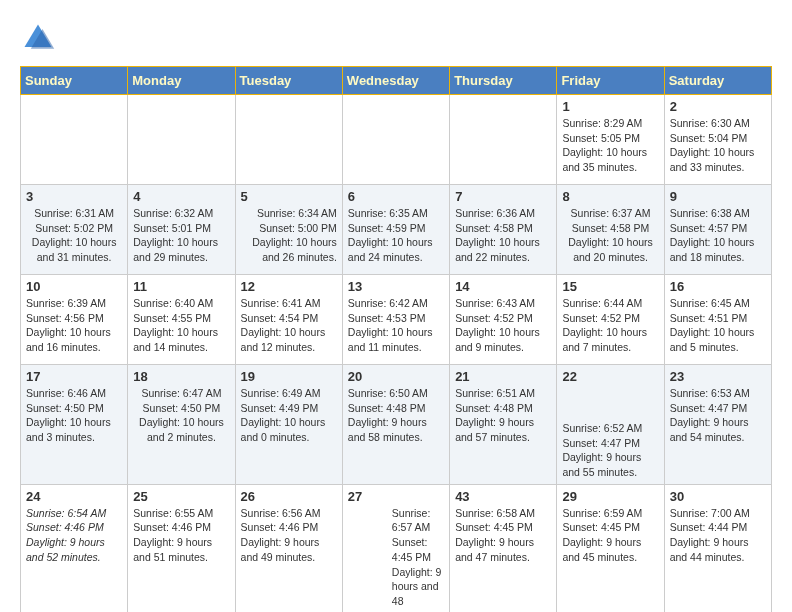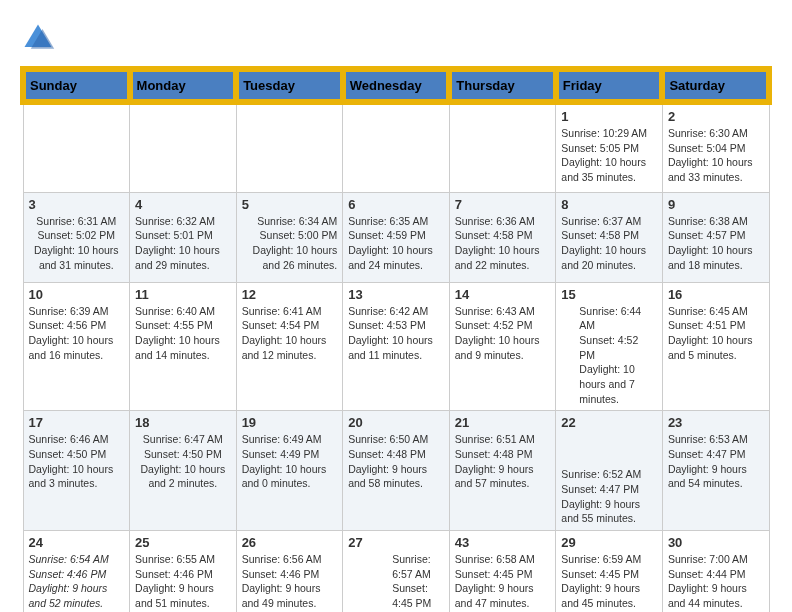--- a/index.html
+++ b/index.html
@@ -52,26 +52,26 @@
       font-size: 16px;
       color: #555;
     }
     .calendar {
       width: 100%;
       border-collapse: collapse;
       font-size: 11px;
     }
     .calendar thead tr th {
       background: #4a7fc1;
-      color: #000000;
+      color: #fef9c3;
       padding: 6px 4px;
       text-align: left;
       font-size: 13px;
       font-weight: bold;
-      border: 6px solid #eab308;
+      border: 1px solid #eab308;
     }
     .calendar tbody tr td {
       border: 1px solid #ccc;
       padding: 4px 5px;
       vertical-align: top;
       width: calc(100% / 7);
       min-height: 80px;
       height: 90px;
     }
     .calendar tbody tr:nth-child(odd) td {
@@ -130,21 +130,21 @@
   </thead>
   <tbody>
   <tr>
         <td class="empty-cell"></td>
         <td class="empty-cell"></td>
         <td class="empty-cell"></td>
         <td class="empty-cell"></td>
         <td class="empty-cell"></td>
         <td>
           <span class="day-number">1</span>
-          <div class="day-info" style="white-space: pre-line;">Sunrise: 10:29 AM
+          <div class="day-info" style="white-space: pre-line;">Sunrise: 8:29 AM
 Sunset: 5:05 PM
 Daylight: 10 hours and 35 minutes.</div>
         </td>
         <td>
           <span class="day-number">2</span>
           <div class="day-info" style="white-space: pre-line;">Sunrise: 6:30 AM
 Sunset: 5:04 PM
 Daylight: 10 hours and 33 minutes.</div>
         </td>
       </tr>
@@ -174,21 +174,21 @@
 Daylight: 10 hours and 24 minutes.</div>
         </td>
         <td>
           <span class="day-number">7</span>
           <div class="day-info" style="white-space: pre-line;">Sunrise: 6:36 AM
 Sunset: 4:58 PM
 Daylight: 10 hours and 22 minutes.</div>
         </td>
         <td>
           <span class="day-number">8</span>
-          <div class="day-info" style="white-space: pre-line;">Sunrise: 6:37 AM
+          <div class="day-info" style="white-space: pre-line; text-align: center;">Sunrise: 6:37 AM
 Sunset: 4:58 PM
 Daylight: 10 hours and 20 minutes.</div>
         </td>
         <td>
           <span class="day-number">9</span>
           <div class="day-info" style="white-space: pre-line;">Sunrise: 6:38 AM
 Sunset: 4:57 PM
 Daylight: 10 hours and 18 minutes.</div>
         </td>
       </tr>
@@ -218,21 +218,21 @@
 Daylight: 10 hours and 11 minutes.</div>
         </td>
         <td>
           <span class="day-number">14</span>
           <div class="day-info" style="white-space: pre-line;">Sunrise: 6:43 AM
 Sunset: 4:52 PM
 Daylight: 10 hours and 9 minutes.</div>
         </td>
         <td>
           <span class="day-number">15</span>
-          <div class="day-info" style="white-space: pre-line; margin-left: 18px;">Sunrise: 6:44 AM
+          <div class="day-info" style="white-space: pre-line;">Sunrise: 6:44 AM
 Sunset: 4:52 PM
 Daylight: 10 hours and 7 minutes.</div>
         </td>
         <td>
           <span class="day-number">16</span>
           <div class="day-info" style="white-space: pre-line;">Sunrise: 6:45 AM
 Sunset: 4:51 PM
 Daylight: 10 hours and 5 minutes.</div>
         </td>
       </tr>

